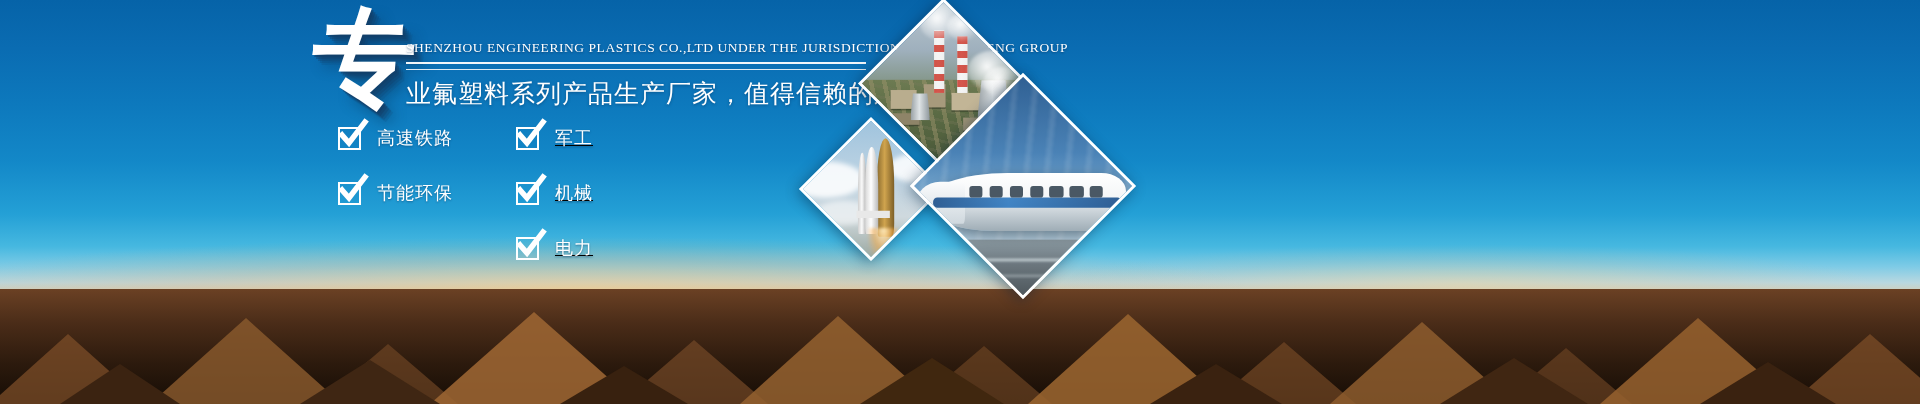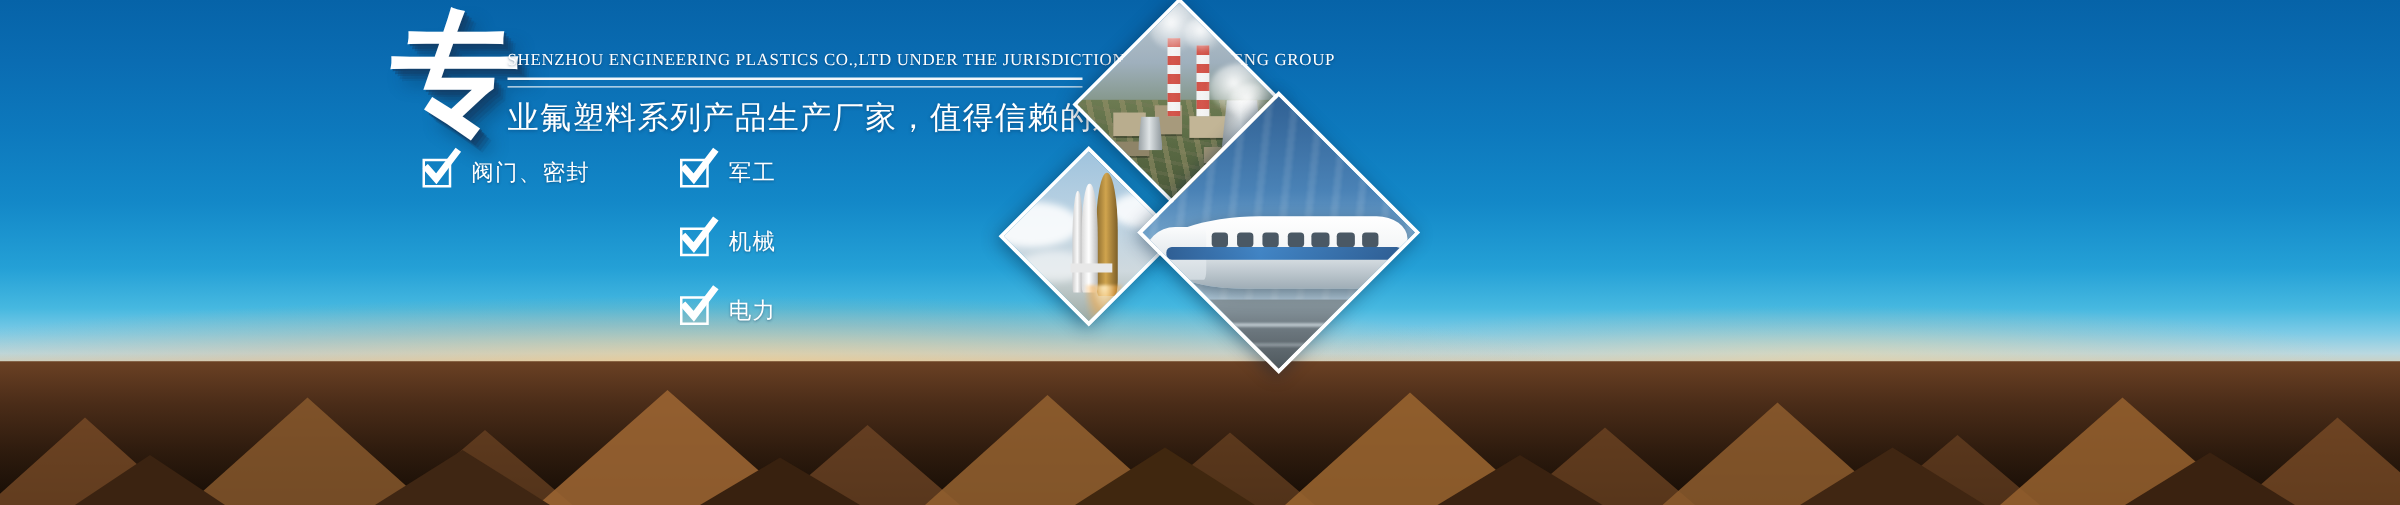--- a/index.html
+++ b/index.html
@@ -110,21 +110,21 @@
 
   
   .features{
     position:absolute;left:338px;top:120px;
     width:330px;
   }
   .feat-col{
     position:absolute;top:0;
   }
   .col-left{left:0;}
-  .col-right{left:206px;}
+  .col-right{left:178px;text-decoration:underline;}
 
   .feat-item{
     display:flex;align-items:center;
     height:36px;
     margin-bottom:19px;
   }
   .chk{
     position:relative;
     width:23px;height:23px;
     border:2px solid #ffffff;
@@ -269,21 +269,29 @@
 
   <div class="features">
 
     <div class="feat-col col-left">
       <div class="feat-item">
         <span class="chk">
           <svg viewBox="0 0 30 30">
               <path d="M5 15 L12 23 L28 2" fill="none" stroke="#ffffff" stroke-width="5.5" stroke-linecap="square" stroke-linejoin="miter"></path>
             </svg>
         </span>
-        <span class="feat-label">阀门、密封</span>
+        <span class="feat-label">高速铁路</span>
+      </div>
+      <div class="feat-item">
+        <span class="chk">
+          <svg viewBox="0 0 30 30">
+              <path d="M5 15 L12 23 L28 2" fill="none" stroke="#ffffff" stroke-width="5.5" stroke-linecap="square" stroke-linejoin="miter"></path>
+            </svg>
+        </span>
+        <span class="feat-label">节能环保</span>
       </div>
     </div>
 
     <div class="feat-col col-right">
       <div class="feat-item">
         <span class="chk">
           <svg viewBox="0 0 30 30">
               <path d="M5 15 L12 23 L28 2" fill="none" stroke="#ffffff" stroke-width="5.5" stroke-linecap="square" stroke-linejoin="miter"></path>
             </svg>
         </span>

